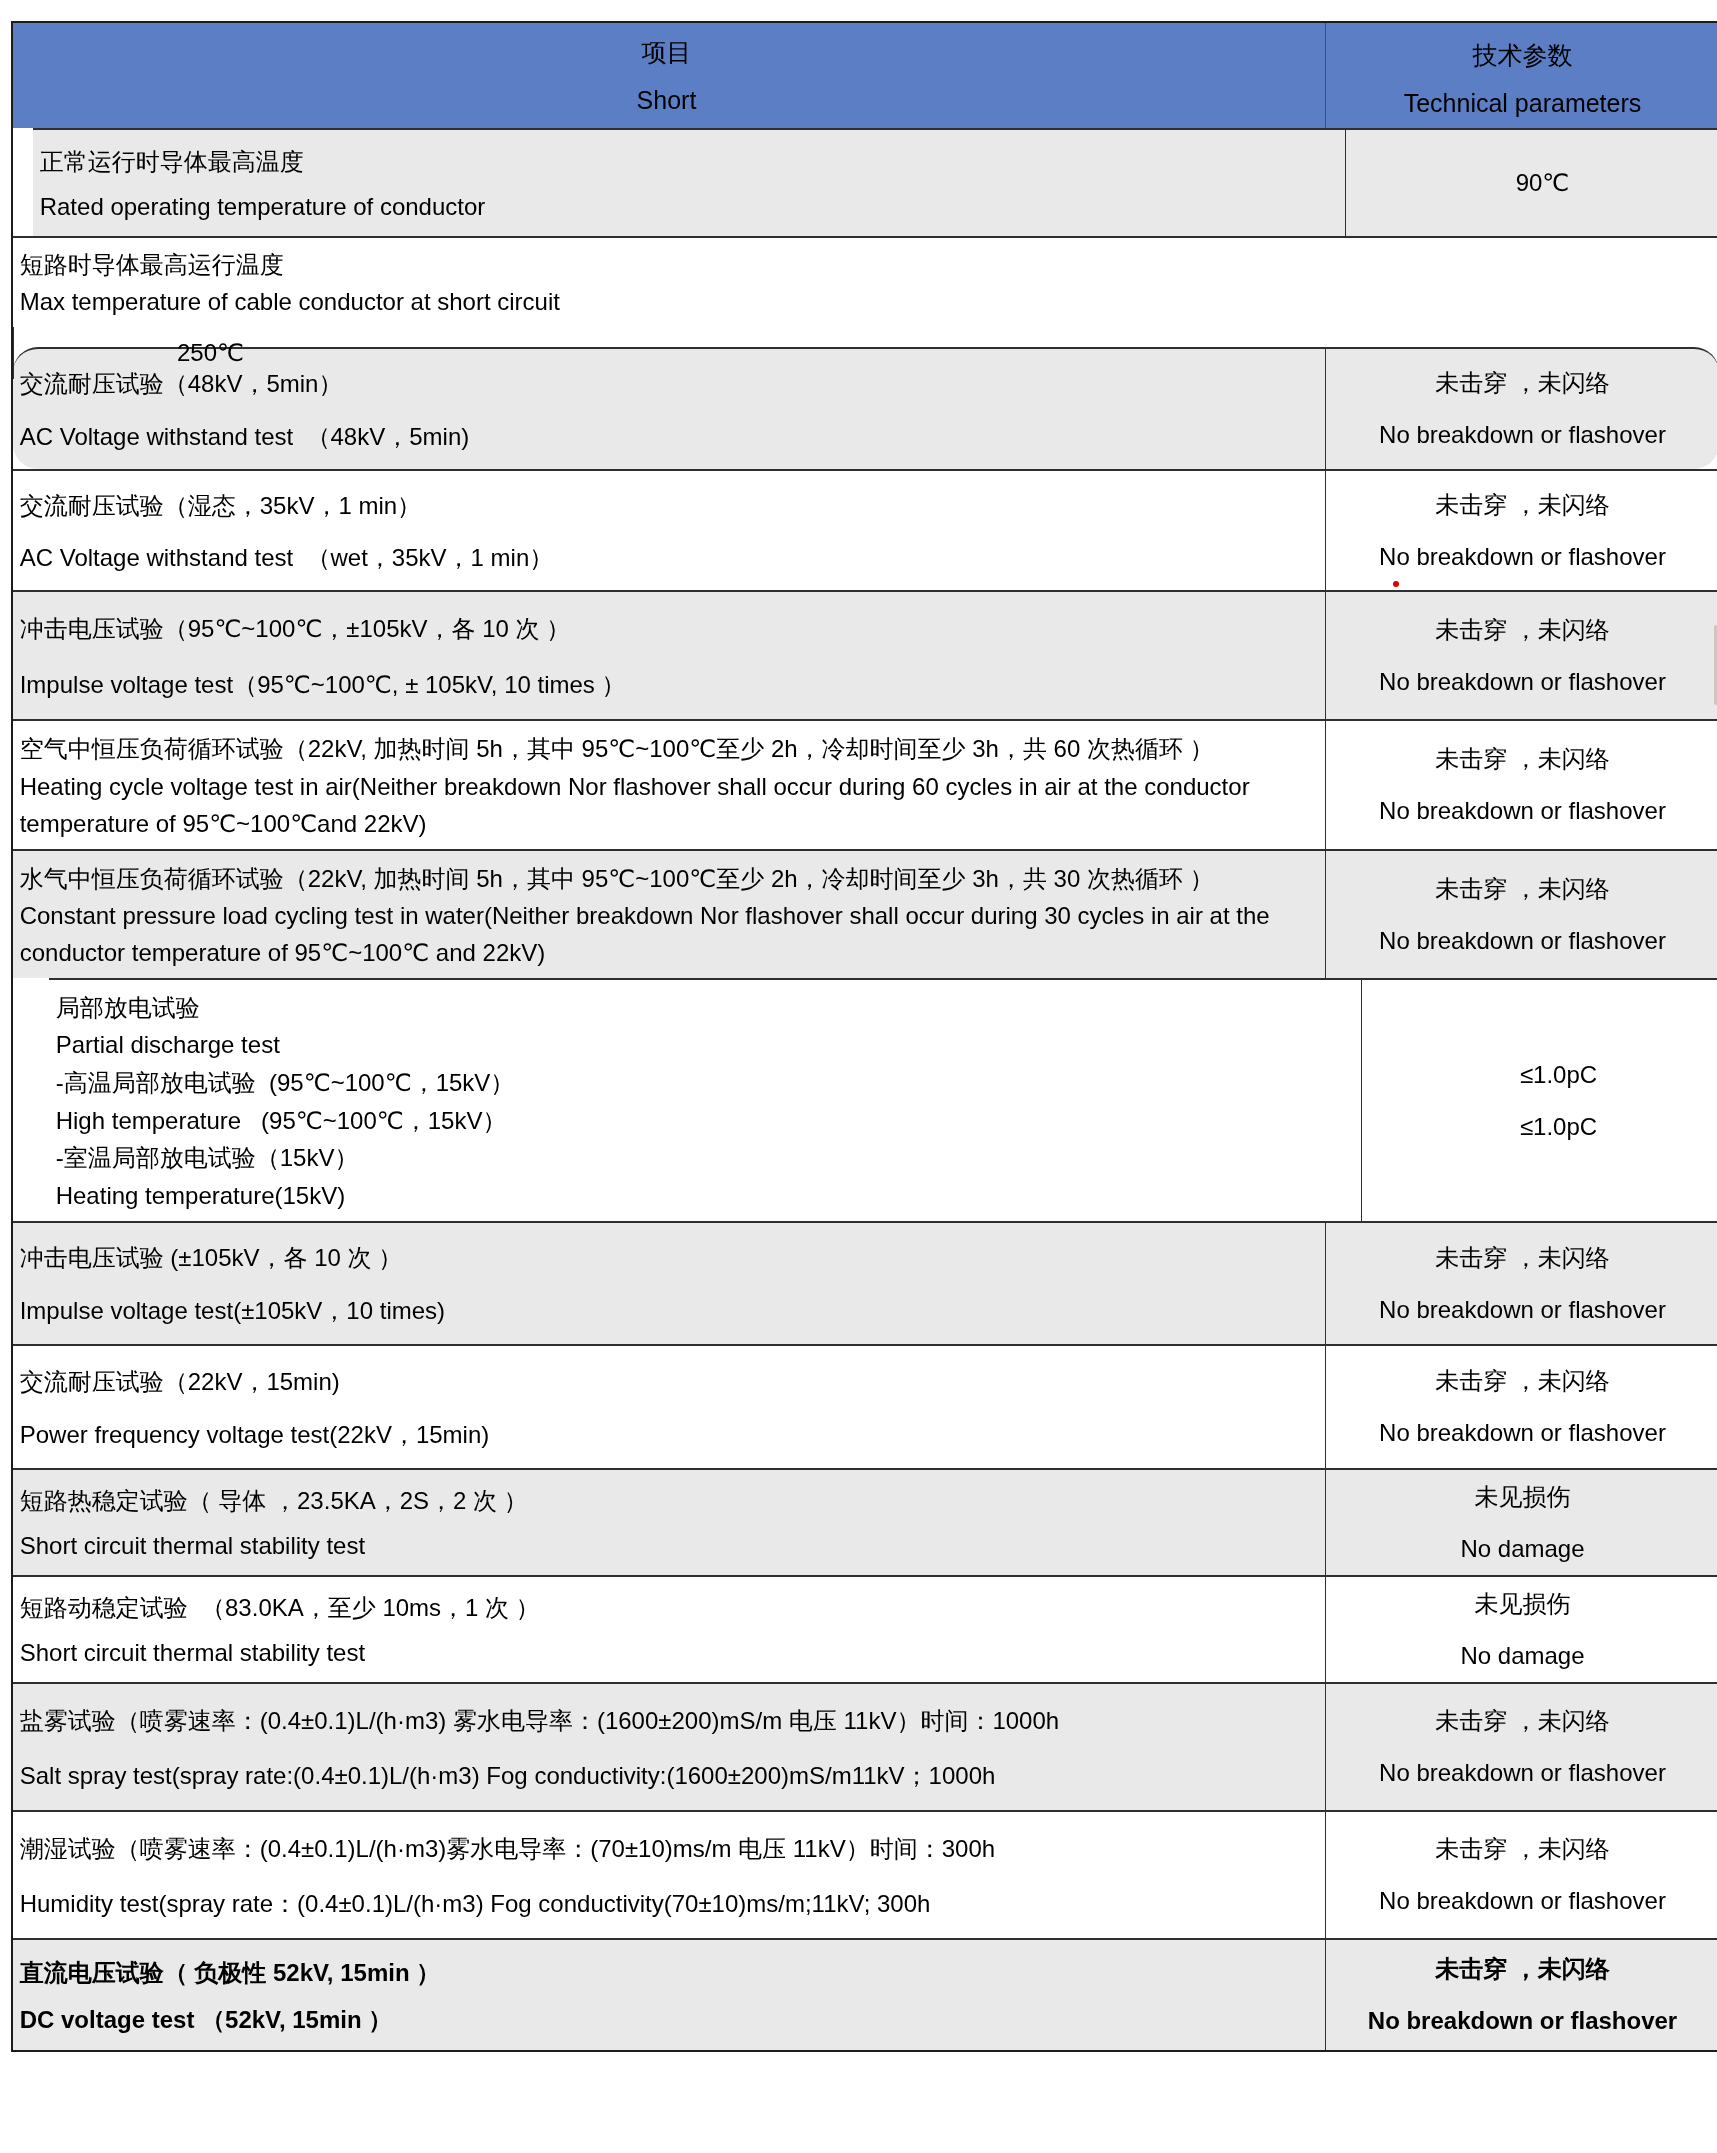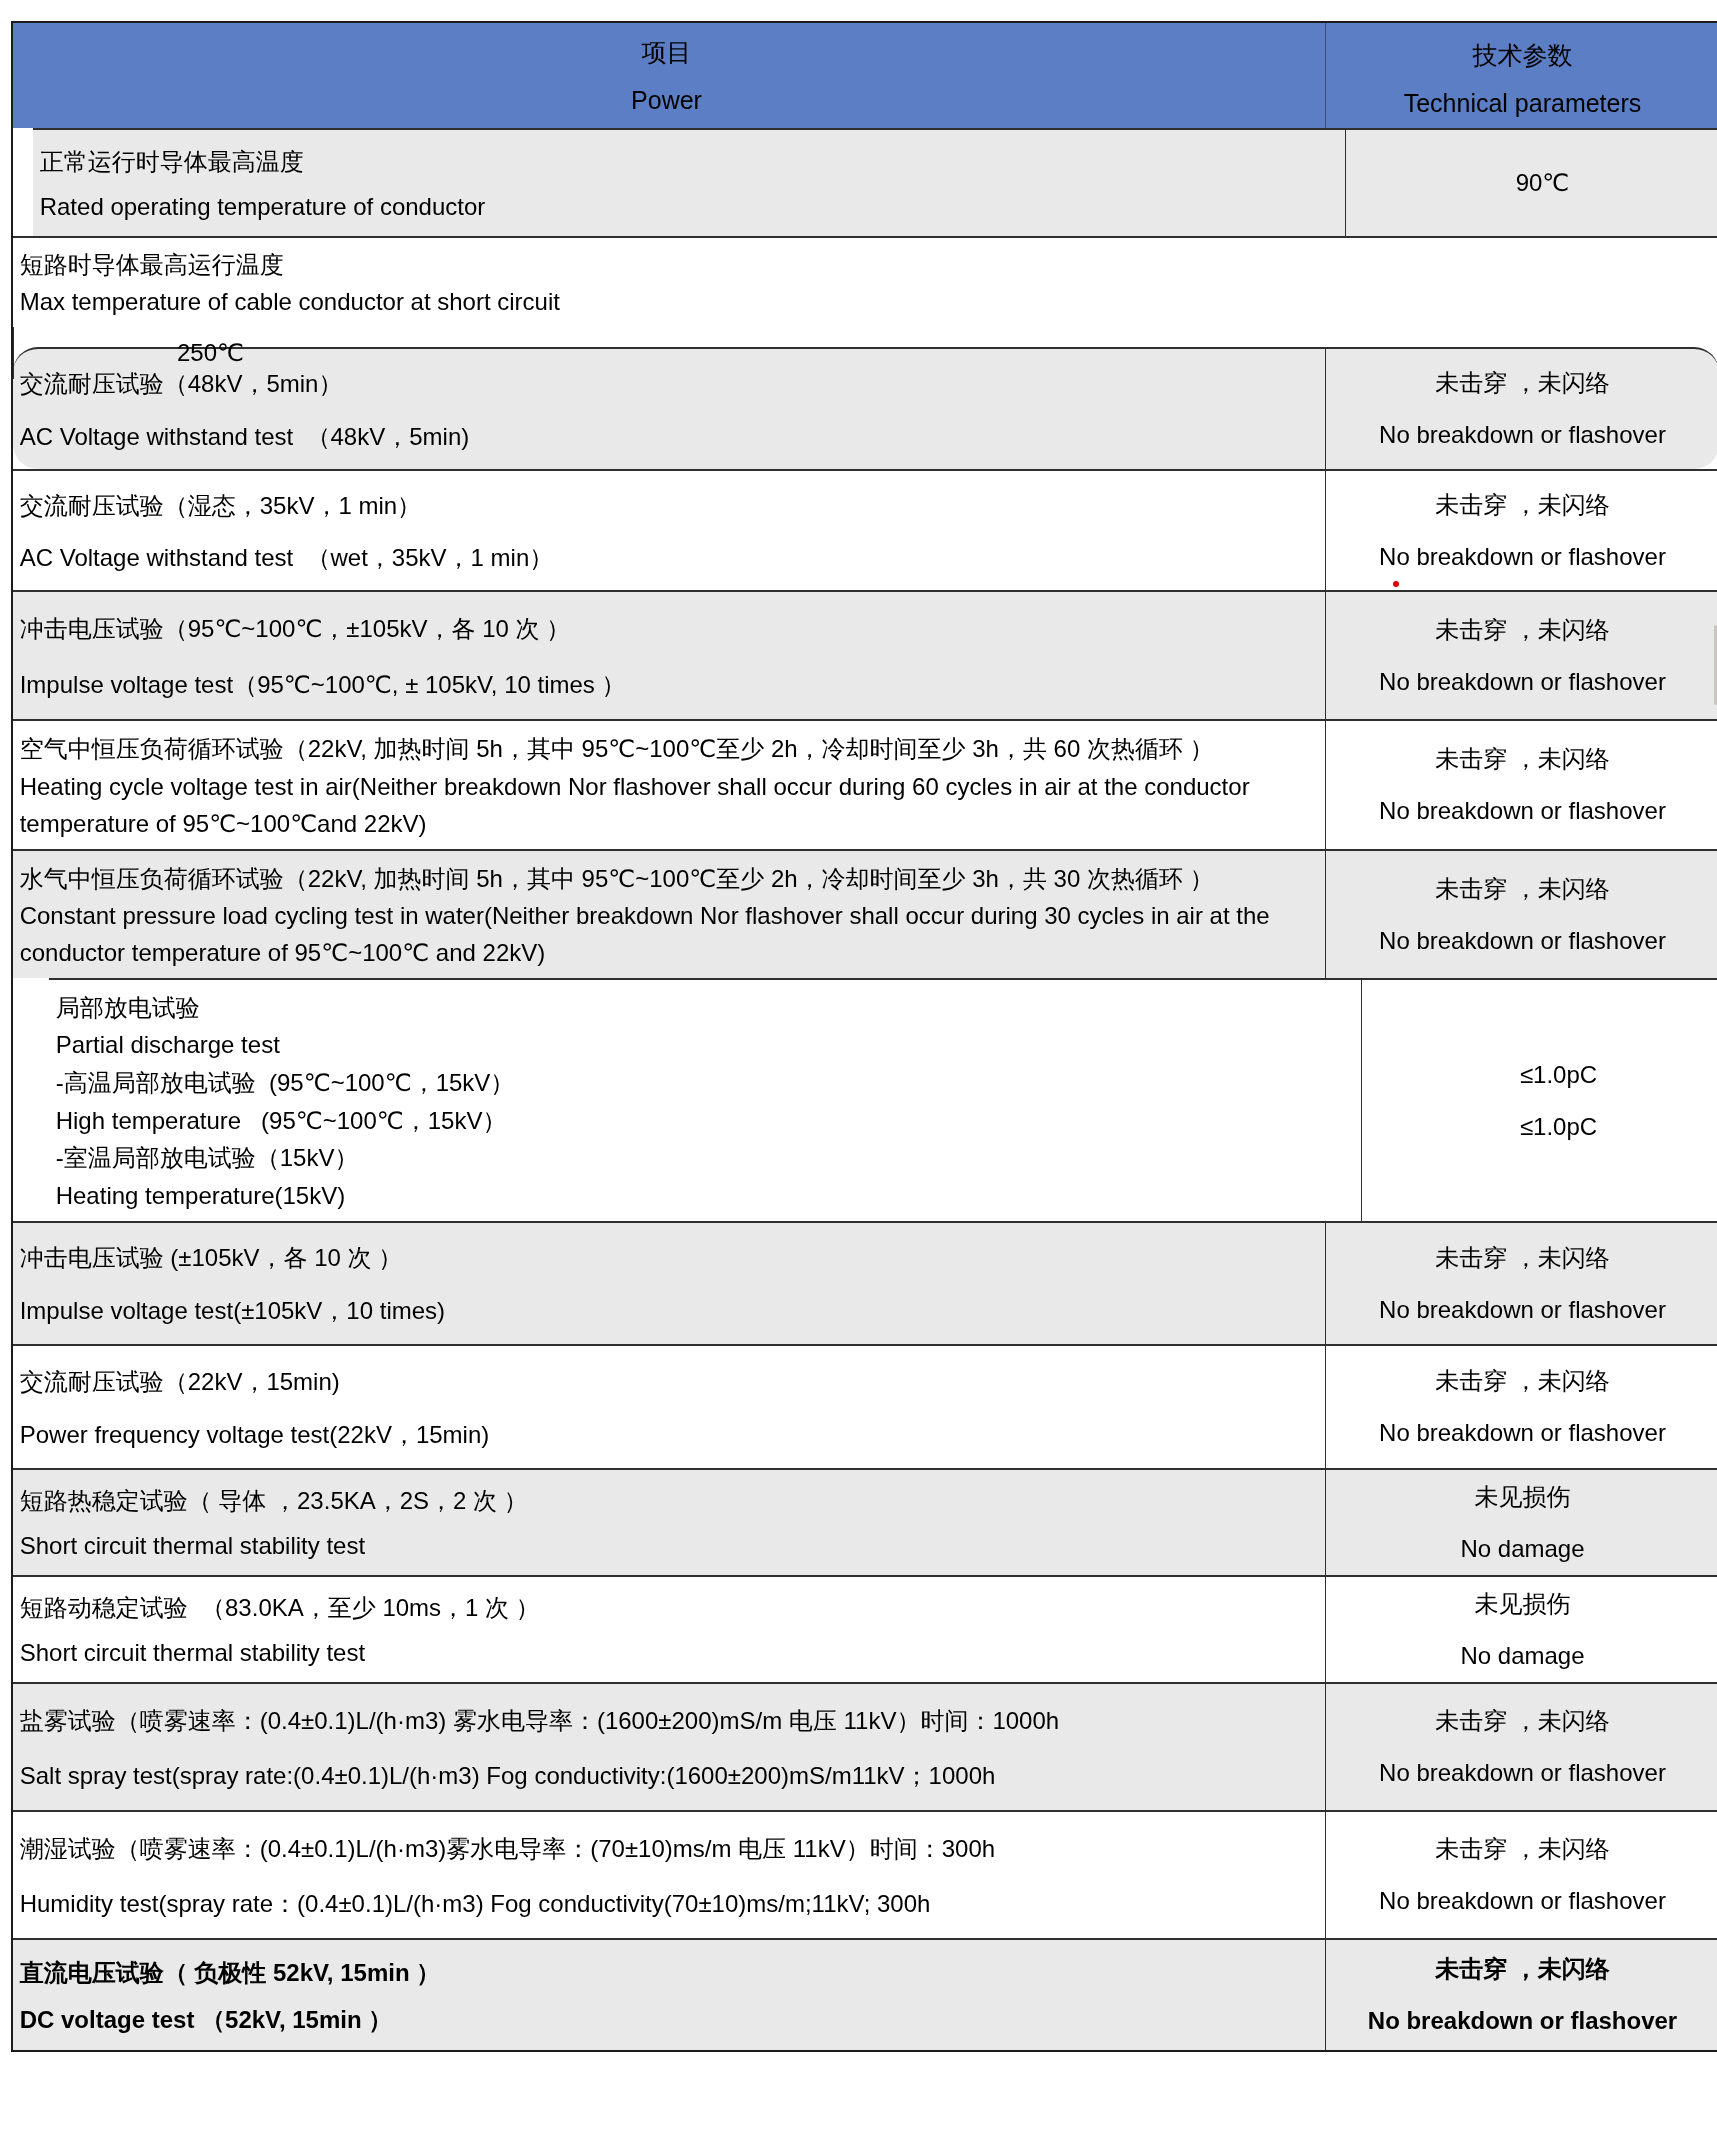--- a/index.html
+++ b/index.html
@@ -44,21 +44,21 @@
     background:#b3aaa5;opacity:.55;border-radius:2.5px;
   }
 </style>
 </head>
 <body>
 
 <div class="table">
   <div class="row header">
     <div class="cell item-cell">
       <div class="line">项目</div>
-      <div class="line">Power</div>
+      <div class="line">Short</div>
     </div>
     <div class="cell param-cell">
       <div class="line">技术参数</div>
       <div class="line">Technical parameters</div>
     </div>
   </div>
   <div class="tbody" id="tbody">
       <div class="row shaded" style="height: 108px; margin-left: 20px;">
         <div class="cell item-cell">
           <div class="line">正常运行时导体最高温度</div>

